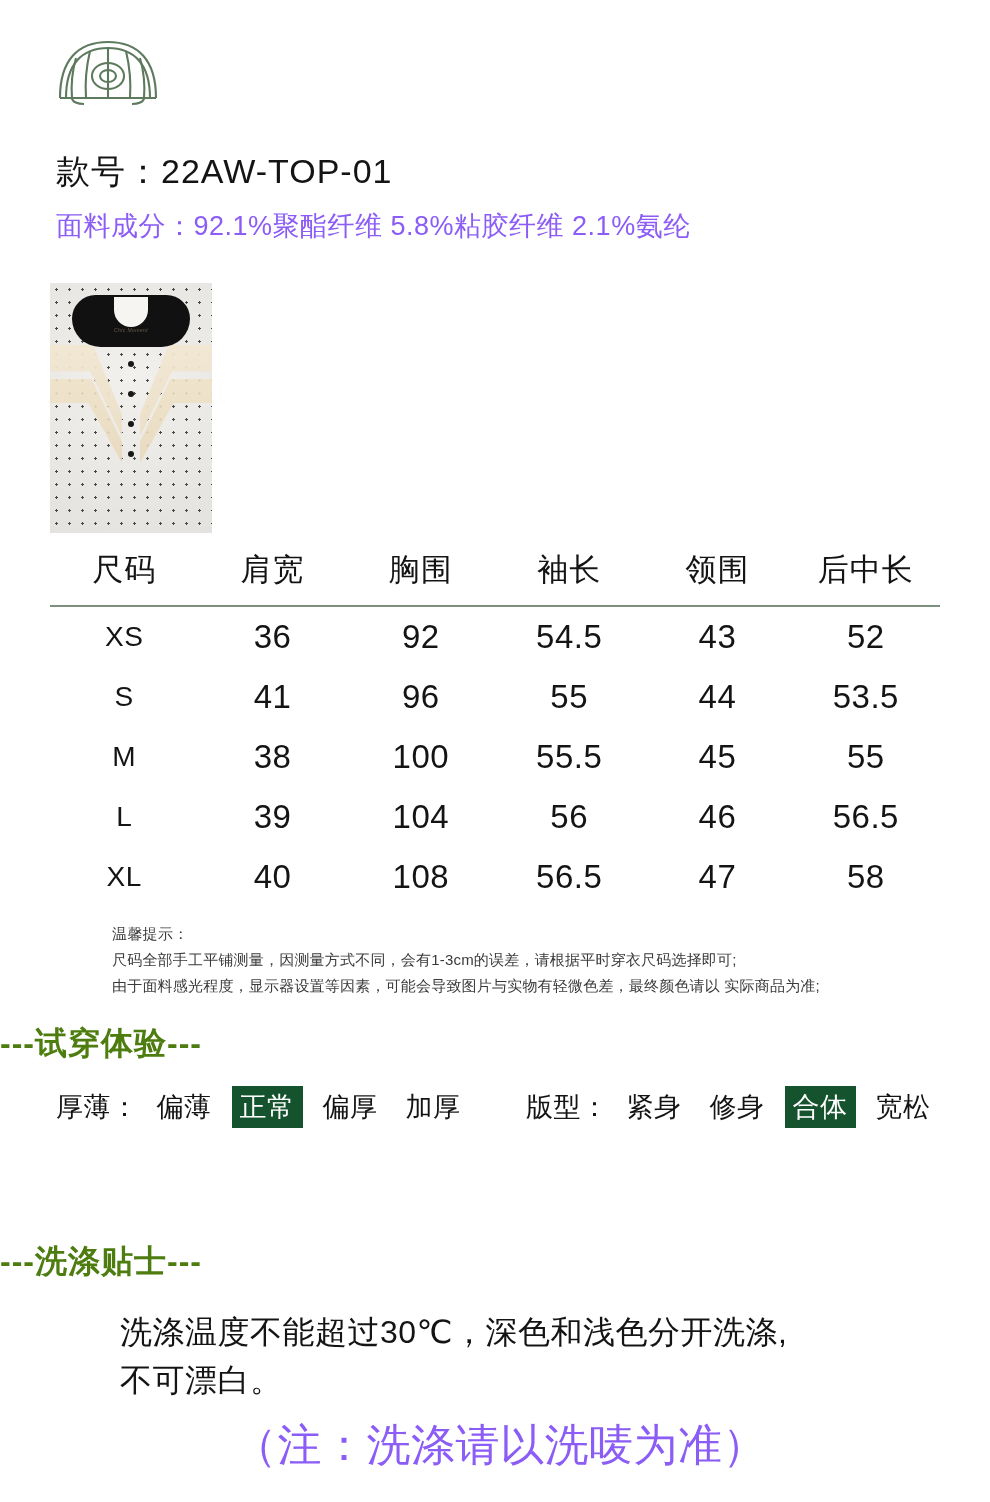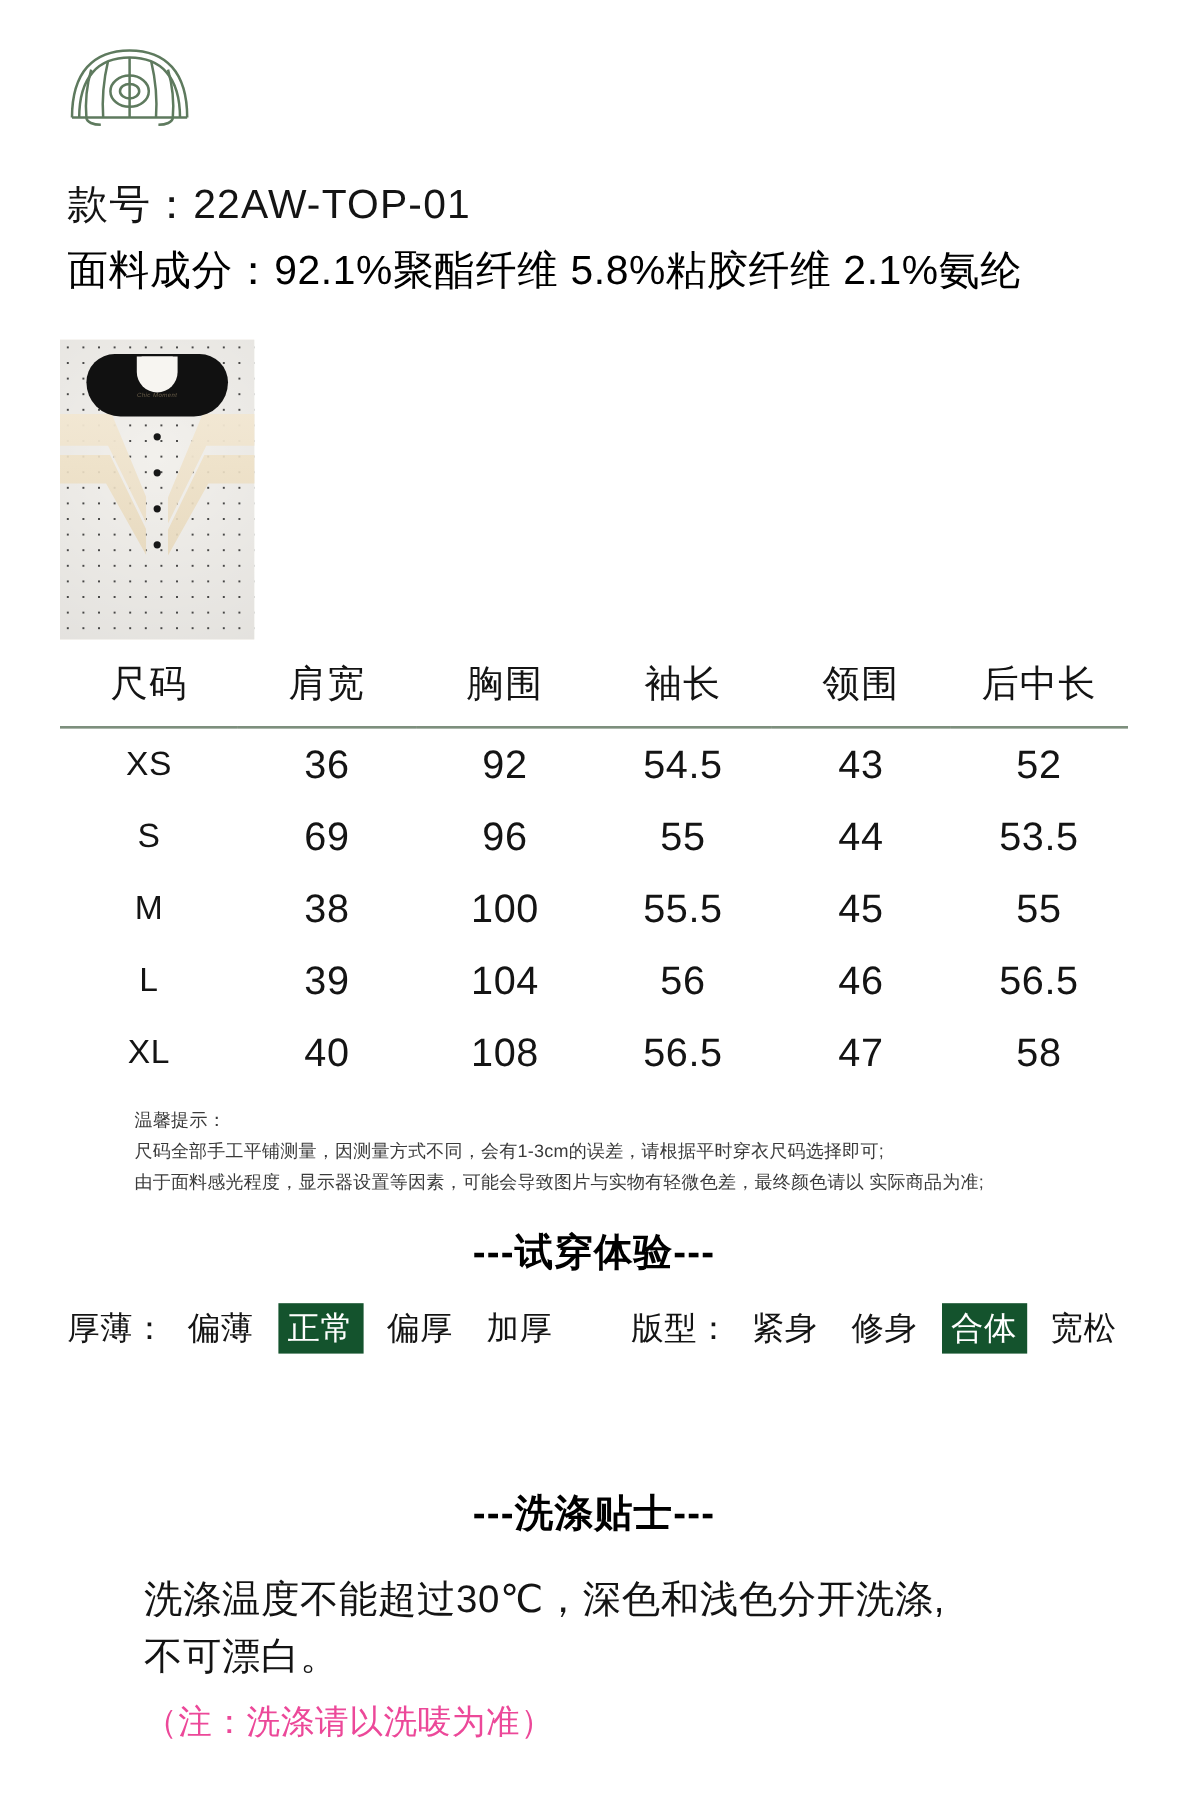--- a/index.html
+++ b/index.html
@@ -40,23 +40,23 @@
   }
   .style-no {
     font-size: 34px;
     letter-spacing: 1px;
     color: #141414;
     line-height: 46px;
     white-space: nowrap;
     margin-top: 14px;
   }
   .fabric {
-    font-size: 34px;
-    letter-spacing: 0.5px;
-    color: #000000;
+    font-size: 27px;
+    letter-spacing: 0.5px;
+    color: #8b5cf6;
     line-height: 44px;
     margin-top: 10px;
     white-space: nowrap;
   }
 
   
   .photo-wrap {
     position: absolute;
     left: 50px;
     top: 283px;
@@ -211,24 +211,23 @@
     color: #3a3a3a;
     line-height: 26px;
     letter-spacing: 0.2px;
     white-space: nowrap;
   }
 
   
   .section-title {
     position: absolute;
     width: 100%;
-    text-align: center;
     font-size: 32px;
     font-weight: bold;
-    color: #000000;
+    color: #4d7c0f;
     letter-spacing: 1px;
   }
   #try-title { top: 1022px; }
   #wash-title { top: 1240px; }
 
   
   .try-grid {
     position: absolute;
     left: 56px;
     top: 1086px;
@@ -272,23 +271,23 @@
     width: 760px;
   }
   .wash-line {
     font-size: 32px;
     color: #141414;
     line-height: 48px;
     letter-spacing: 0.5px;
   }
   .wash-note {
     margin-top: 12px;
-    text-align: left;
-    font-size: 28px;
-    color: #ec4899;
+    text-align: center;
+    font-size: 44px;
+    color: #8b5cf6;
     letter-spacing: 0.5px;
   }
 </style>
 </head>
 <body>
 
 <div class="page">
 
   <div class="logo">
     <svg width="112" height="72" viewBox="0 0 112 72" xmlns="http://www.w3.org/2000/svg">
@@ -346,21 +345,21 @@
       <tr>
         <td>XS</td>
         <td>36</td>
         <td>92</td>
         <td>54.5</td>
         <td>43</td>
         <td>52</td>
       </tr>
       <tr>
         <td>S</td>
-        <td>69</td>
+        <td>41</td>
         <td>96</td>
         <td>55</td>
         <td>44</td>
         <td>53.5</td>
       </tr>
       <tr>
         <td>M</td>
         <td>38</td>
         <td>100</td>
         <td>55.5</td>

